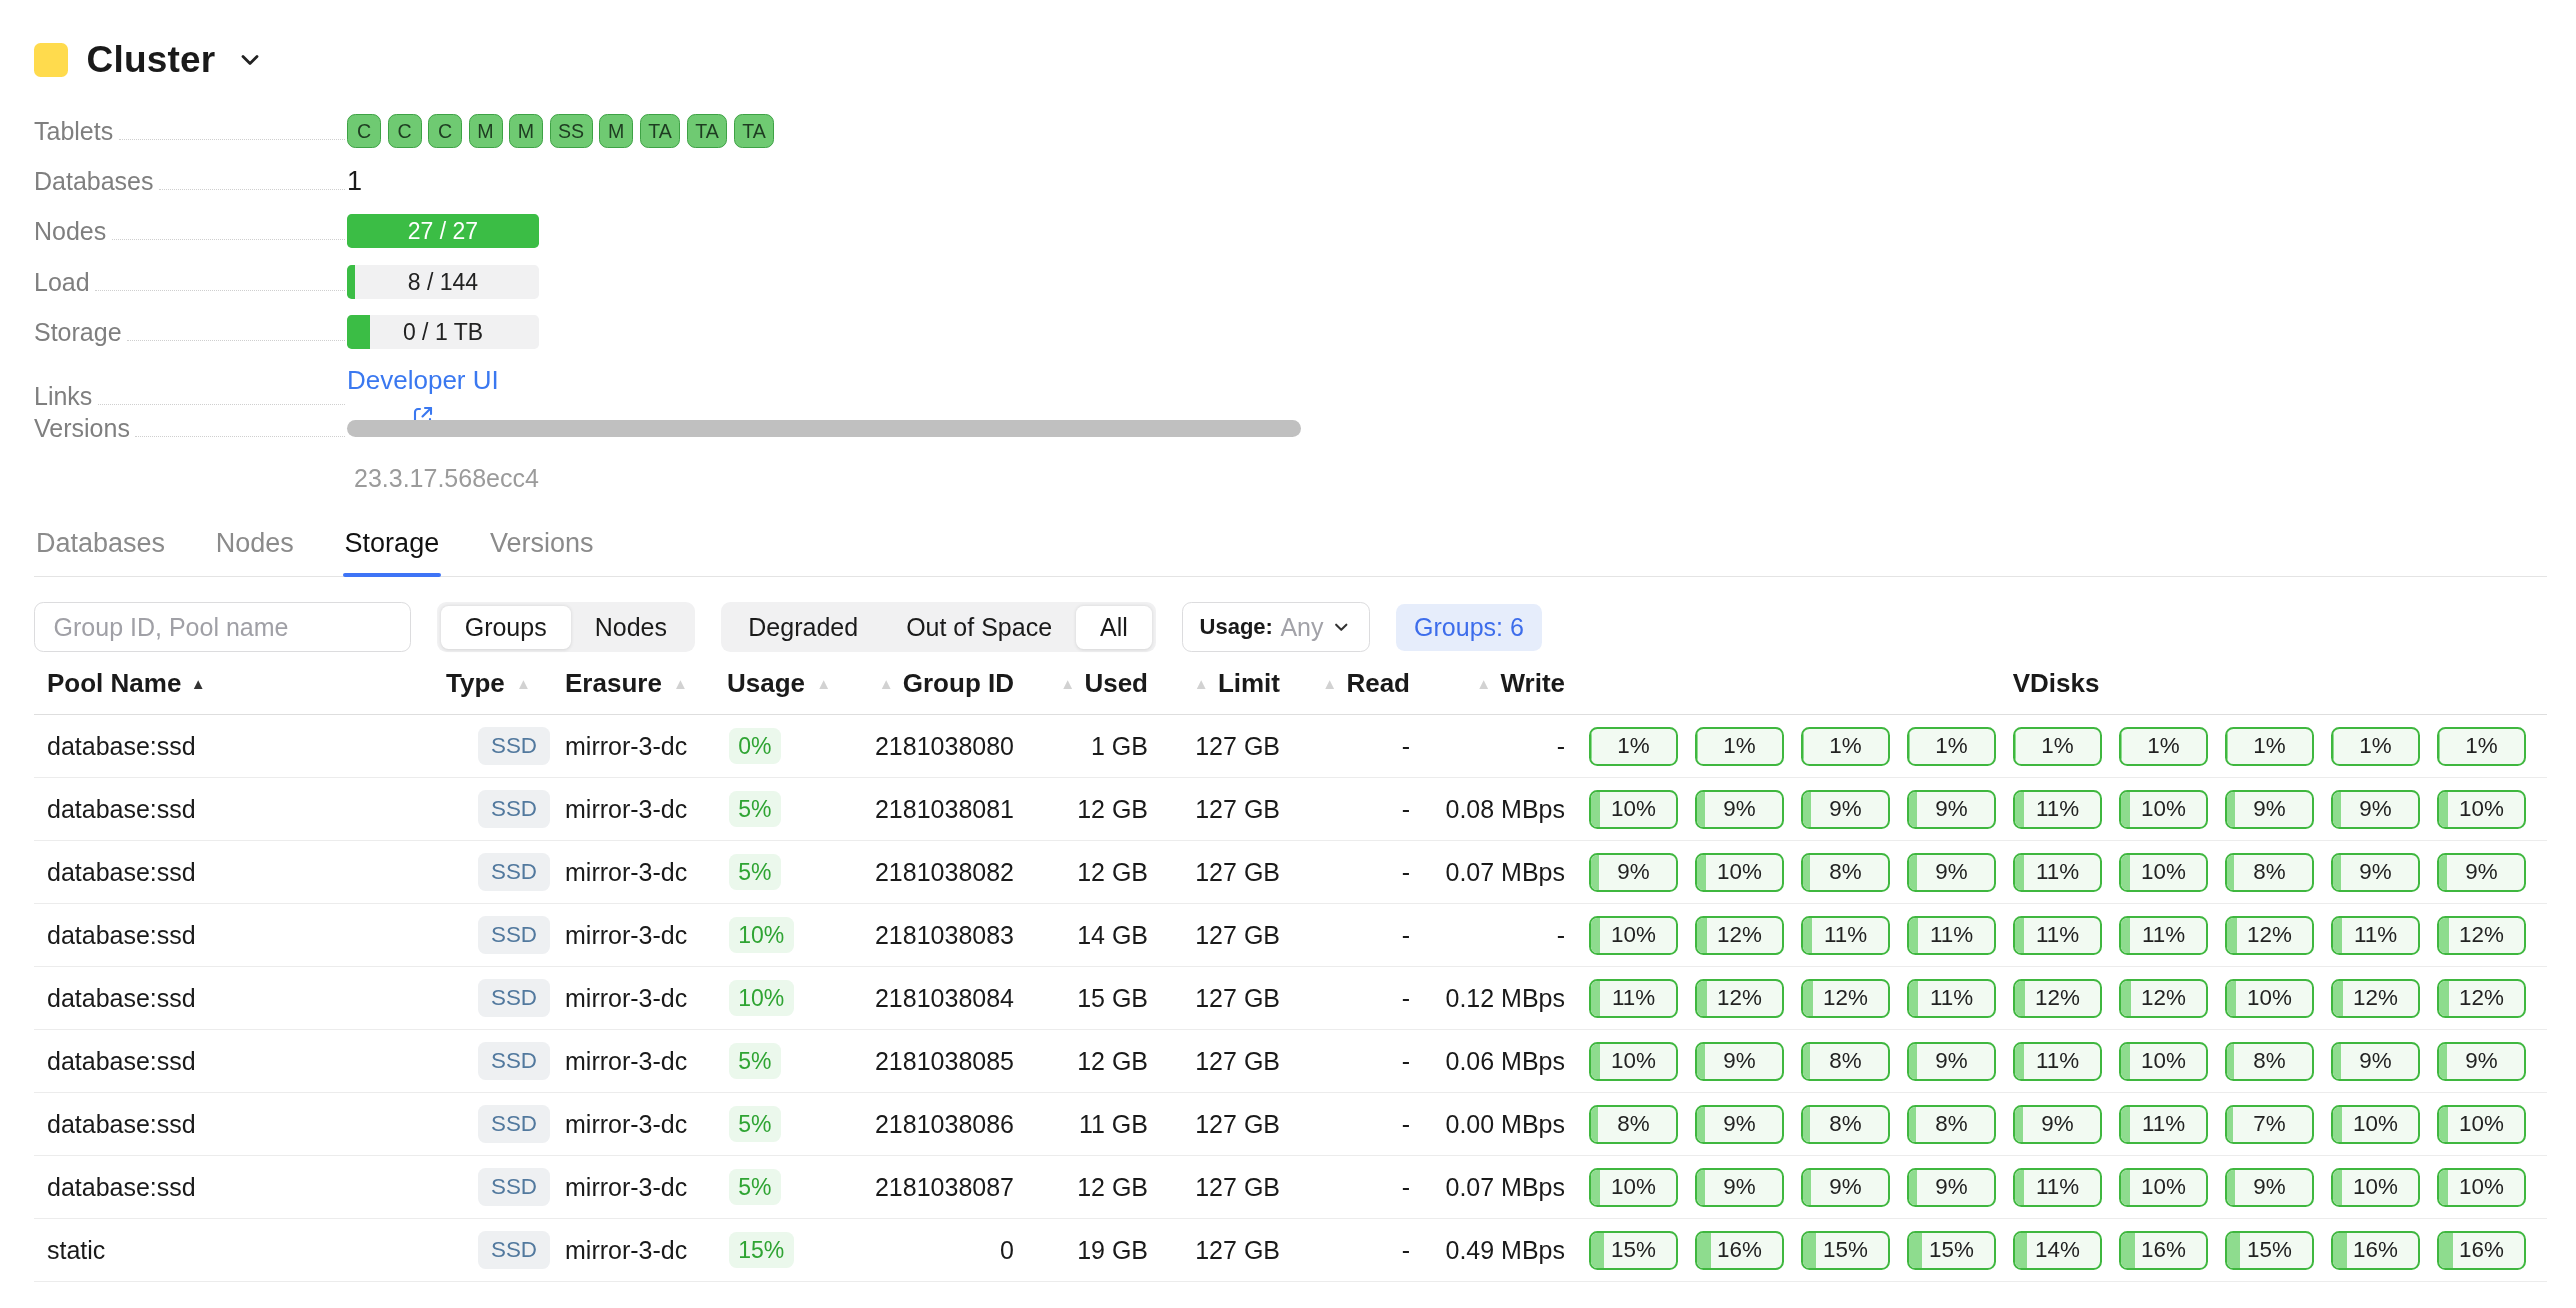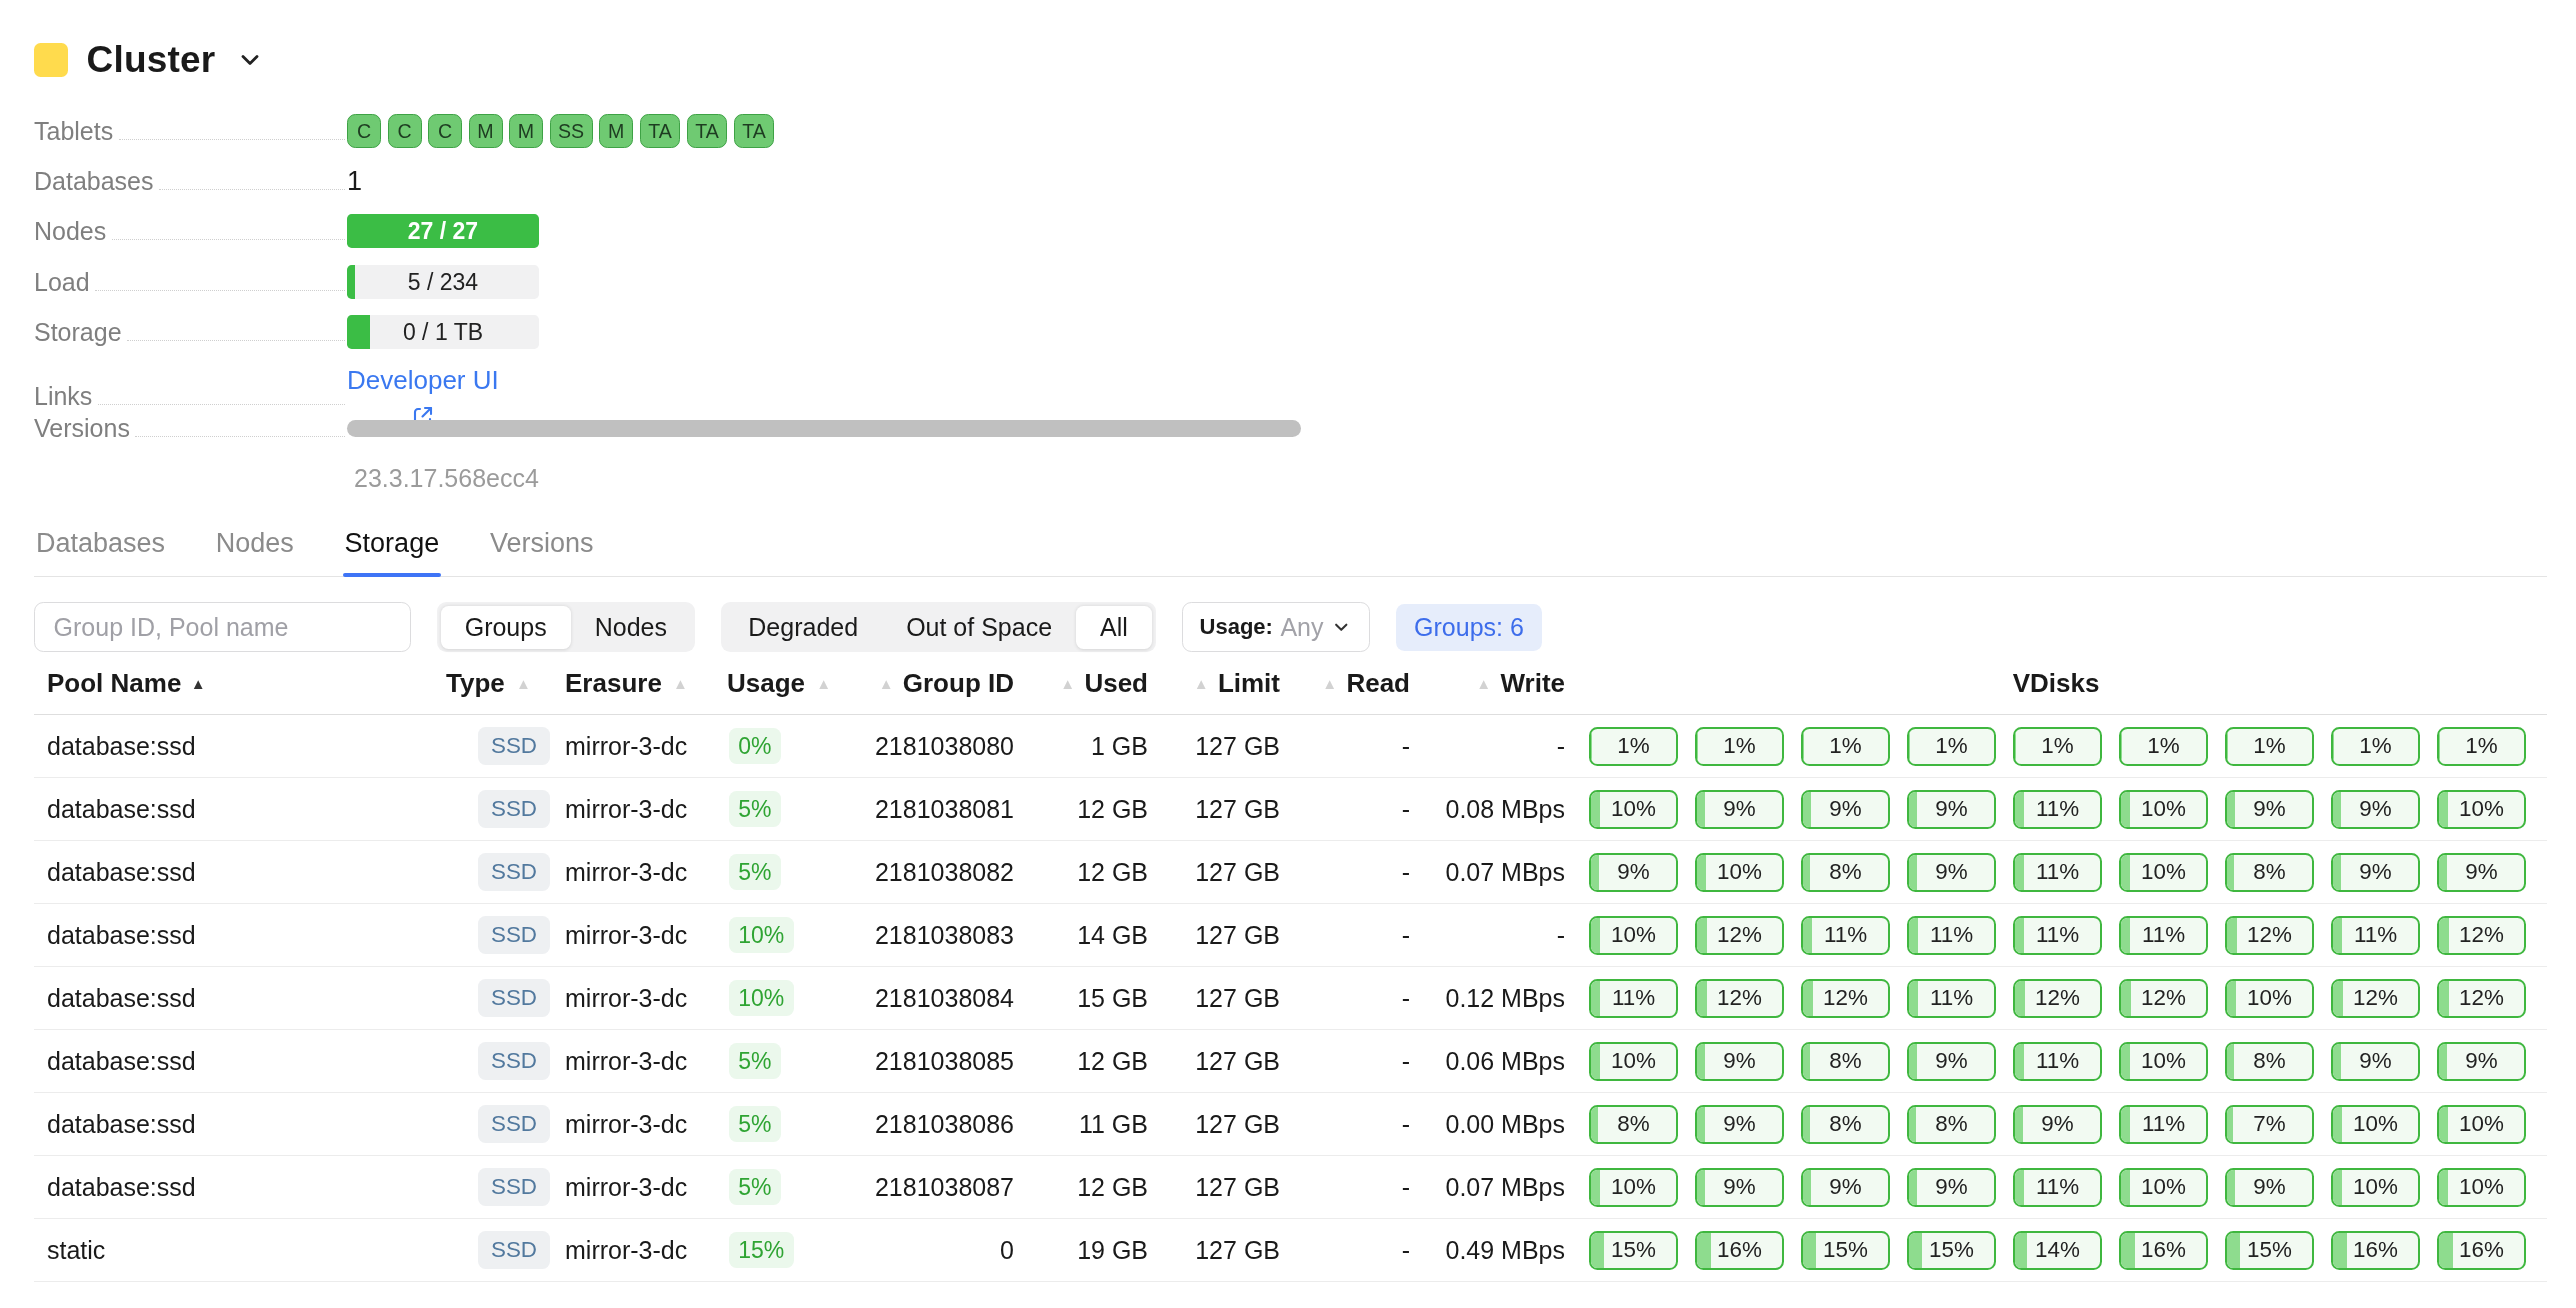--- a/index.html
+++ b/index.html
@@ -20,21 +20,21 @@
   .info-value { font-size:27px; }
 
   .tablet-badges { display:flex; gap:6.5px; }
   .tablet-badge { min-width:34px; height:34px; padding:0 7.5px; display:flex; align-items:center; justify-content:center;
     background:#6fca72; border:1.9px solid #3ea245; border-radius:8.4px; font-size:19.6px; font-weight:500; color:#1e3c21; }
 
   .bar { position:relative; width:192px; height:34px; border-radius:4.7px; background:#f1f1f2; overflow:hidden;
     display:flex; align-items:center; justify-content:center; }
   .bar-fill { position:absolute; left:0; top:0; bottom:0; background:#3bbd45; }
   .bar-text { position:relative; font-size:23px; color:#222; }
-  .bar.full .bar-text { color:#fff; font-weight:700; }
+  .bar.full .bar-text { color:#fff; font-weight:400; }
 
   .dev-link { display:flex; align-items:center; gap:8.4px; color:#3a78f0; font-size:26px; cursor:pointer; text-decoration:none;flex-direction:column; }
 
   .versions-bar { width:954px; height:17px; border-radius:8.4px; background:#c0c0c0; }
   .version-label { position:absolute; left:354px; top:464px; font-size:25px; color:#9b9b9b; }
 
   
   .tabs { position:absolute; left:34px; top:522px; width:2513px; display:flex; gap:47px;
     border-bottom:1.9px solid #e4e4e4; }
   .tab { font-size:27px; color:#8b8b8b; padding:5.6px 1.9px 17px 1.9px; cursor:pointer; position:relative; }
@@ -138,21 +138,21 @@
   </div>
 </div>
 
 <div class="info-row" style="top:265px;">
   <div class="info-key">
       <span class="info-label">Load</span>
       <span class="info-leader"></span>
     </div>
   <div class="bar">
     <div class="bar-fill" style="width: 4%;"></div>
-    <span class="bar-text">5 / 234</span>
+    <span class="bar-text">8 / 144</span>
   </div>
 </div>
 
 <div class="info-row" style="top:315px;">
   <div class="info-key">
       <span class="info-label">Storage</span>
       <span class="info-leader"></span>
     </div>
   <div class="bar">
     <div class="bar-fill" style="width: 12%;"></div>

